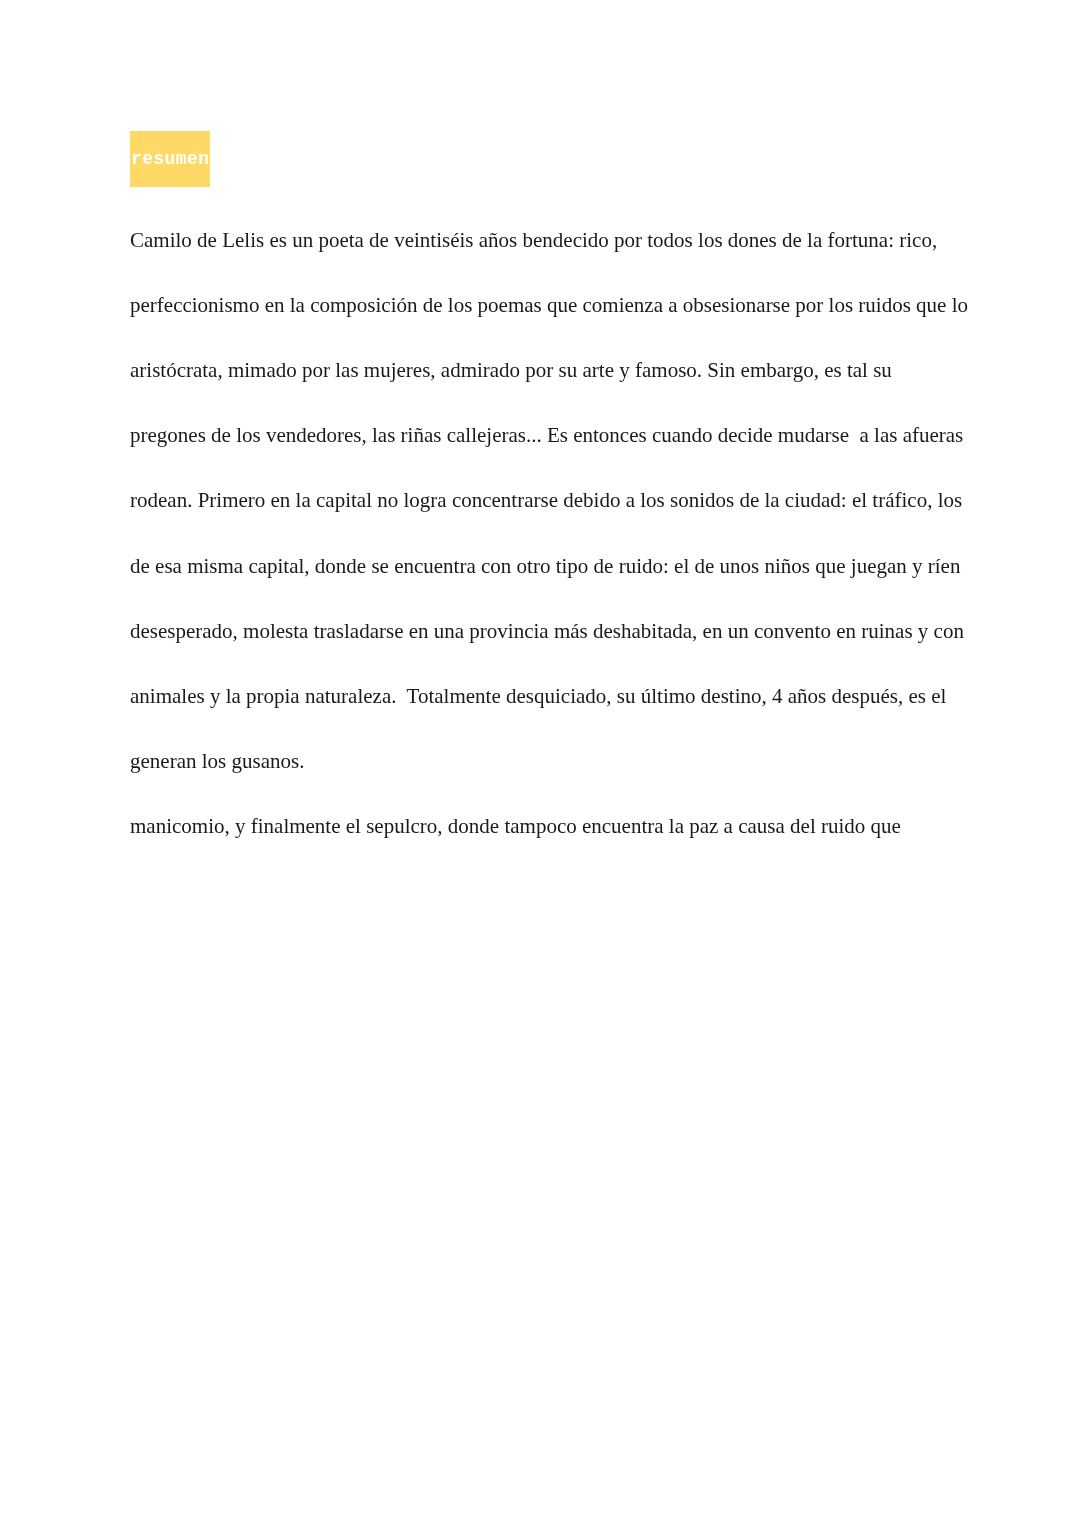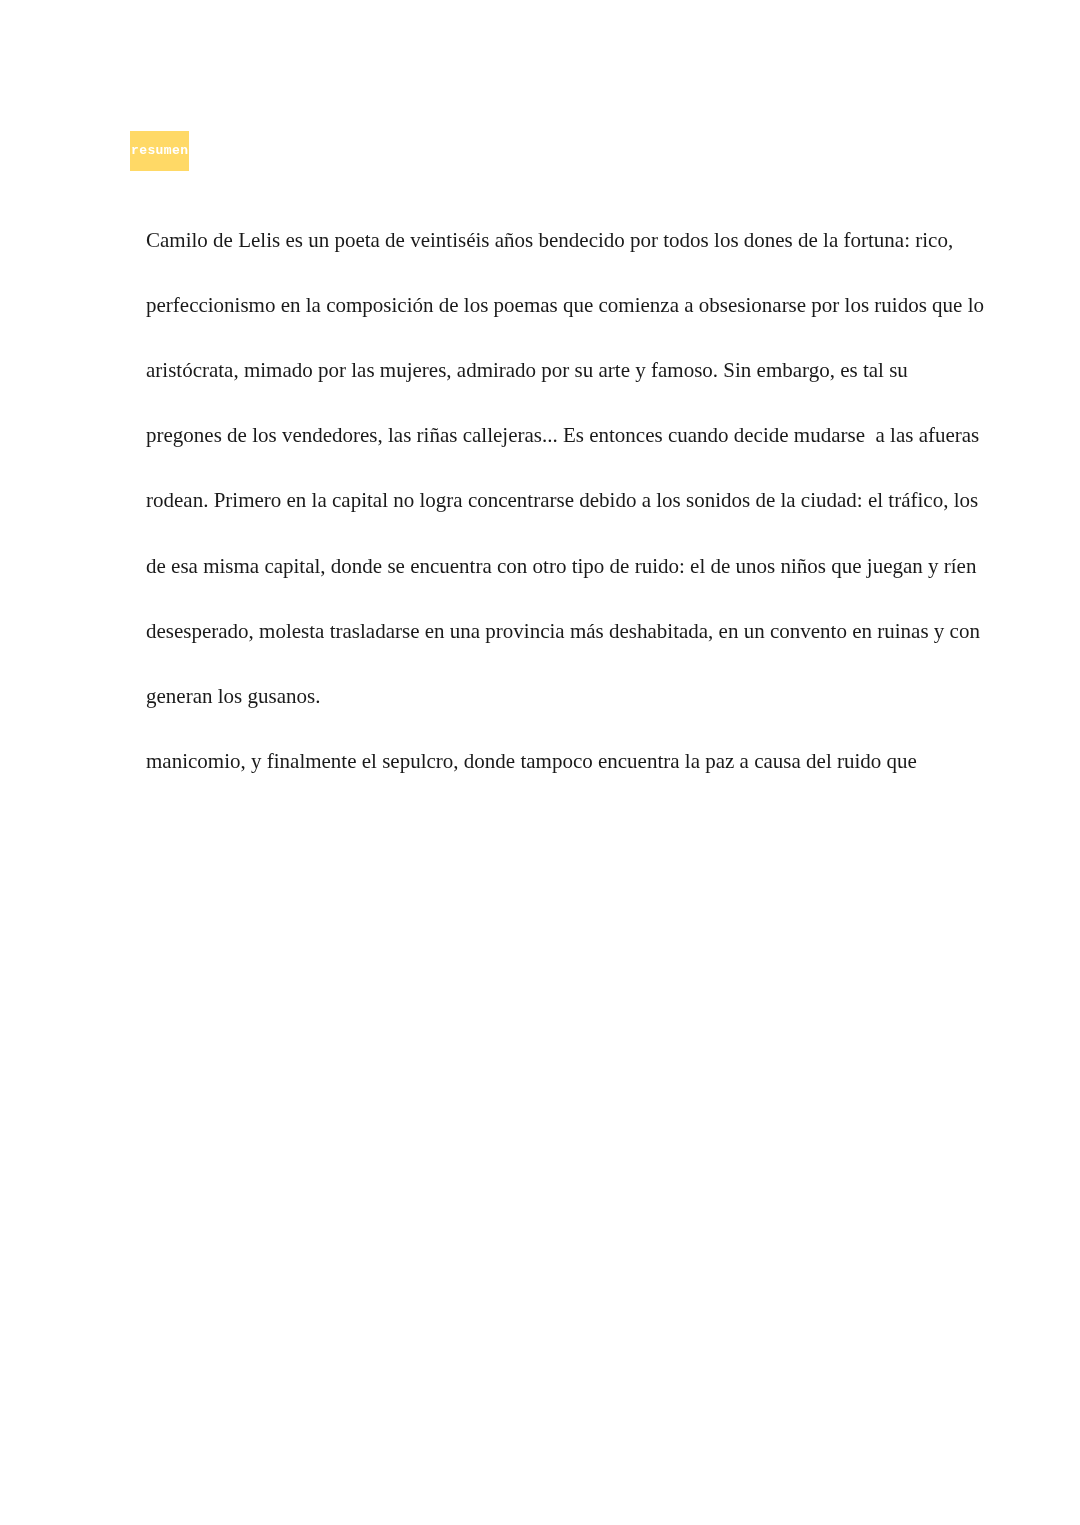--- a/index.html
+++ b/index.html
@@ -19,57 +19,57 @@
       top: 0;
       width: 1080px;
       height: 1525px;
       background: #ffffff;
     }
     .section-label {
       position: absolute;
       left: 130px;
       top: 131px;
       height: 24px;
-      padding: 8px 1px;
+      padding: 16px 1px;
       background: #ffd966;
       color: #ffffff;
       font-family: "Liberation Mono", "DejaVu Sans Mono", monospace;
       font-weight: bold;
-      font-size: 13px;
+      font-size: 18px;
       line-height: 24px;
       letter-spacing: 0.4px;
     }
     .body-text {
       position: absolute;
       left: 130px;
       top: 191px;
       width: 830px;
       margin: 0;
       font-family: "Liberation Serif", "DejaVu Serif", serif;
       font-size: 21px;
       line-height: 32.6px;
       color: #1a1a1a;
       white-space: pre-line;
     }
     .line {
       display: block;
       white-space: pre;
-      margin-left: 16px;
     }
   </style>
 </head>
 <body>
 
 <div class="page">
   <span class="section-label">resumen</span>
 
   <p class="body-text">
     <span class="line">Camilo de Lelis es un poeta de veintiséis años bendecido por todos los dones de la fortuna: rico,</span>
     <span class="line">perfeccionismo en la composición de los poemas que comienza a obsesionarse por los ruidos que lo</span>
     <span class="line">aristócrata, mimado por las mujeres, admirado por su arte y famoso. Sin embargo, es tal su</span>
     <span class="line">pregones de los vendedores, las riñas callejeras... Es entonces cuando decide mudarse  a las afueras</span>
     <span class="line">rodean. Primero en la capital no logra concentrarse debido a los sonidos de la ciudad: el tráfico, los</span>
     <span class="line">de esa misma capital, donde se encuentra con otro tipo de ruido: el de unos niños que juegan y ríen</span>
     <span class="line">desesperado, molesta trasladarse en una provincia más deshabitada, en un convento en ruinas y con</span>
+    <span class="line">animales y la propia naturaleza.  Totalmente desquiciado, su último destino, 4 años después, es el</span>
     <span class="line">generan los gusanos.</span>
     <span class="line">manicomio, y finalmente el sepulcro, donde tampoco encuentra la paz a causa del ruido que</span>
   </p>
 </div>
 
 </body></html>

